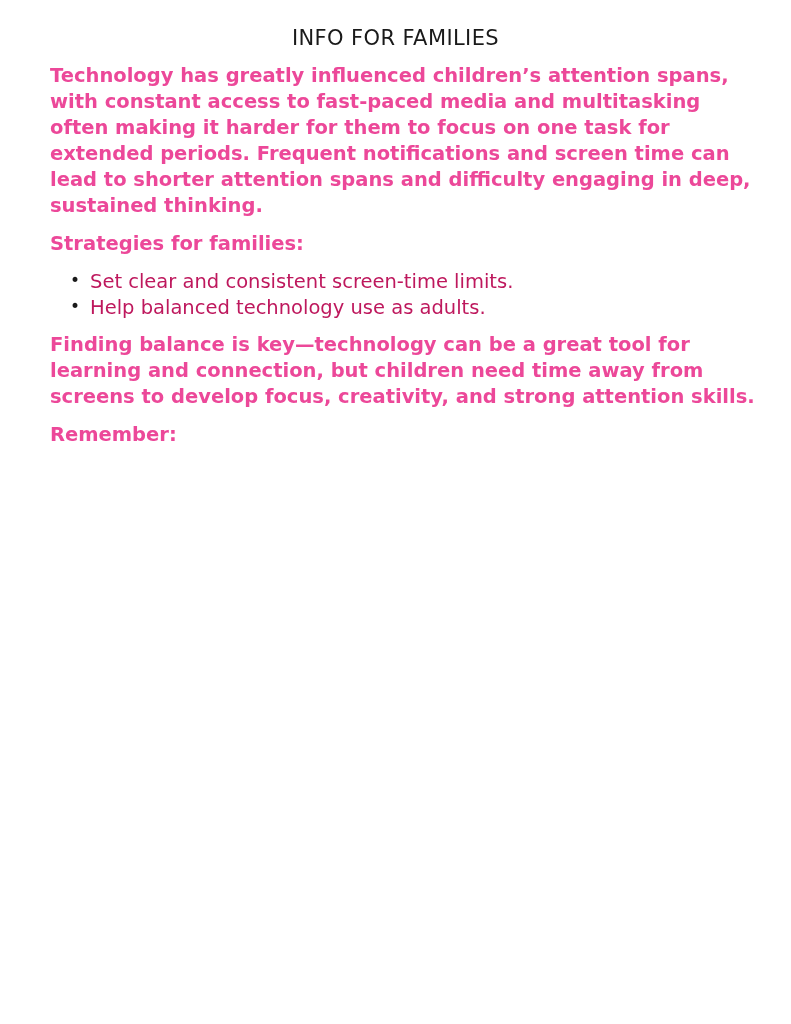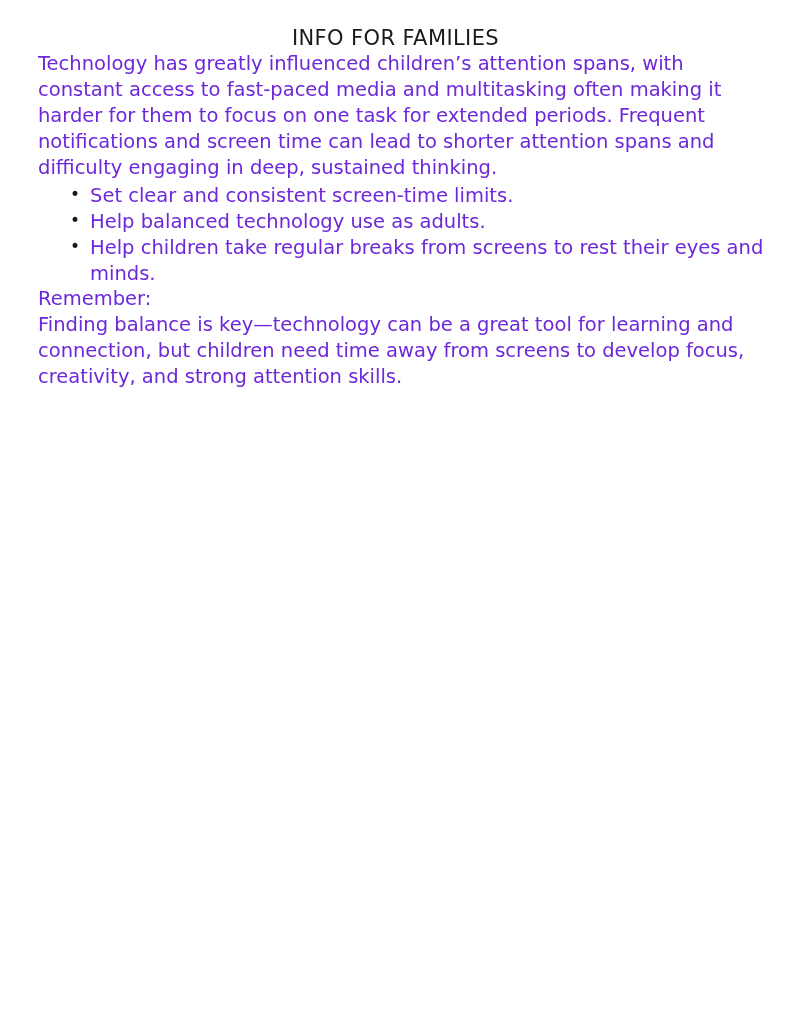--- a/index.html
+++ b/index.html
@@ -32,44 +32,44 @@
     padding: 0 40px;
     line-height: 1.2;
   }
   .body-block {
     margin: 0;
     padding: 0 24px 0 38px;
   }
   p.para {
     font-size: 19.5px;
     line-height: 1.33;
-    margin: 0;
-    color: #6d28d9;
-    font-weight: 400;
+    margin: 12px;
+    color: #ec4899;
+    font-weight: 700;
   }
   .para-intro {
     margin-top: 26px;
     max-width: 735px;
   }
   .para-strategies-label {
     margin-top: 22px;
   }
   ul.bullets {
     margin: 2px 0 0 0;
     padding-left: 30px;
     list-style: none;
   }
   ul.bullets li {
     position: relative;
     font-size: 19.5px;
     line-height: 1.33;
     margin: 0 0 0 0;
     padding-left: 22px;
     max-width: 700px;
-    color: #6d28d9;
+    color: #be185d;
   }
   ul.bullets li::before {
     content: "\2022";
     position: absolute;
     left: 2px;
     top: -1px;
     font-size: 17px;
     line-height: 1.5;
     color: #1a1a1a;
   }
@@ -85,25 +85,25 @@
 <body>
 
 <div class="page">
 
   <h1 class="doc-title">INFO FOR FAMILIES</h1>
 
   <div class="body-block">
 
     <p class="para para-intro">Technology has greatly influenced children’s attention spans, with constant access to fast-paced media and multitasking often making it harder for them to focus on one task for extended periods. Frequent notifications and screen time can lead to shorter attention spans and difficulty engaging in deep, sustained thinking.</p>
 
+    <p class="para para-strategies-label">Strategies for families:</p>
 
     <ul class="bullets">
       <li>Set clear and consistent screen-time limits.</li>
       <li>Help balanced technology use as adults.</li>
-      <li>Help children take regular breaks from screens to rest their eyes and minds.</li>
     </ul>
 
+    <p class="para para-remember-body"> Finding balance is key—technology can be a great tool for learning and connection, but children need time away from screens to develop focus, creativity, and strong attention skills.</p>
+
     <p class="para para-remember-label">Remember:</p>
-
-    <p class="para para-remember-body"> Finding balance is key—technology can be a great tool for learning and connection, but children need time away from screens to develop focus, creativity, and strong attention skills.</p>
 
   </div>
 </div>
 
 </body></html>

